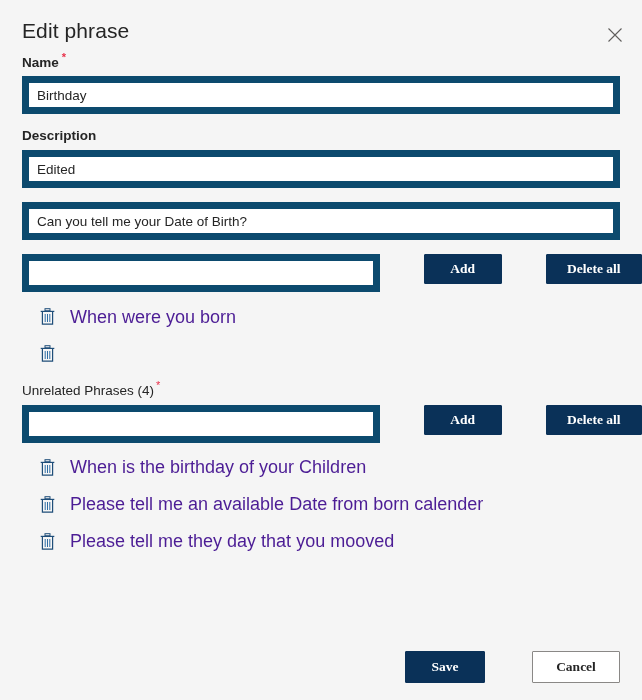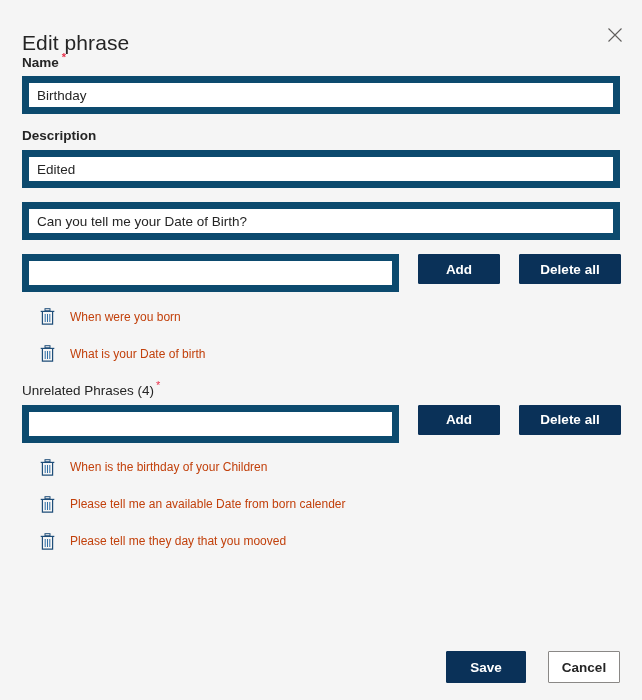--- a/index.html
+++ b/index.html
@@ -27,21 +27,21 @@
   
   .dlg-header {
     position: absolute;
     left: 0; top: 0;
     width: 642px;
     height: 52px;
   }
   .dlg-title {
     position: absolute;
     left: 22px;
-    top: 32px;
+    top: 20px;
     font-size: 21px;
     font-weight: 400;
     color: #252525;
     letter-spacing: 0.1px;
     line-height: 1;
     white-space: nowrap;
   }
   .close-btn {
     position: absolute;
     right: 14px;
@@ -104,29 +104,30 @@
   }
 
   .row {
     display: flex;
     align-items: flex-start;
     padding-left: 22px;
     gap: 19px;
   }
 
   .btn {
-    font-family: Liberation Sans, sans-serif;
+    font-family: Liberation Serif, serif;
     font-size: 13.5px;
     font-weight: 700;
     border: 1px solid transparent;
     cursor: pointer;
     padding: 0;
     border-radius: 1px;
     height: 30px;
     white-space: nowrap;
+    margin-left: 25px;
   }
   .btn-primary {
     background: #0a3158;
     color: #ffffff;
     border-color: #0a3158;
   }
   .btn-add { width: 82px; }
   .btn-delete-all { width: 102px; }
 
   .phrase-list { padding: 0; margin: 0; list-style: none; }
@@ -138,22 +139,22 @@
     gap: 15px;
   }
   .trash-icon {
     width: 15px;
     height: 17px;
     flex: 0 0 auto;
     display: block;
     cursor: pointer;
   }
   .phrase-text {
-    font-size: 12px;
-    color: #c2410c;
+    font-size: 18px;
+    color: #4c1d95;
     line-height: 1;
     white-space: nowrap;
   }
 
   .spacer-8 { height: 8px; }
   .spacer-14 { height: 14px; }
   .spacer-6 { height: 6px; }
 
   
   .dlg-footer {
@@ -169,21 +170,21 @@
     gap: 22px;
   }
   .btn-save {
     width: 80px;
     height: 32px;
     background: #0a3158;
     color: #ffffff;
     border-color: #0a3158;
   }
   .btn-cancel {
-    width: 72px;
+    width: 88px;
     height: 32px;
     background: #ffffff;
     color: #252525;
     border: 1px solid #8a8886;
   }
 </style>
 </head>
 <body>
 
 <div class="dialog">
@@ -245,21 +246,20 @@
         <span class="trash-icon">
           <svg width="15" height="17" viewBox="0 0 15 17" aria-hidden="true">
             <rect x="5" y="0.7" width="5" height="2.1" fill="none" stroke="#1f4e79" stroke-width="1"></rect>
             <line x1="0.7" y1="3.4" x2="14.3" y2="3.4" stroke="#1f4e79" stroke-width="1.2"></line>
             <path d="M2.4 3.9 L2.4 16.2 L12.6 16.2 L12.6 3.9" fill="none" stroke="#1f4e79" stroke-width="1.2"></path>
             <line x1="5.2" y1="6" x2="5.2" y2="14" stroke="#2e6da4" stroke-width="1"></line>
             <line x1="7.5" y1="6" x2="7.5" y2="14" stroke="#2e6da4" stroke-width="1"></line>
             <line x1="9.8" y1="6" x2="9.8" y2="14" stroke="#2e6da4" stroke-width="1"></line>
           </svg>
         </span>
-        <span class="phrase-text">What is your Date of birth</span>
       </li>
     </ul>
 
     <div class="spacer-8"></div>
 
     <div class="field-label plain">
       <span>Unrelated Phrases (4)</span><span class="req tight">*</span>
     </div>
     <div class="row">
       <input class="text-input short" type="text" value="" style="">

